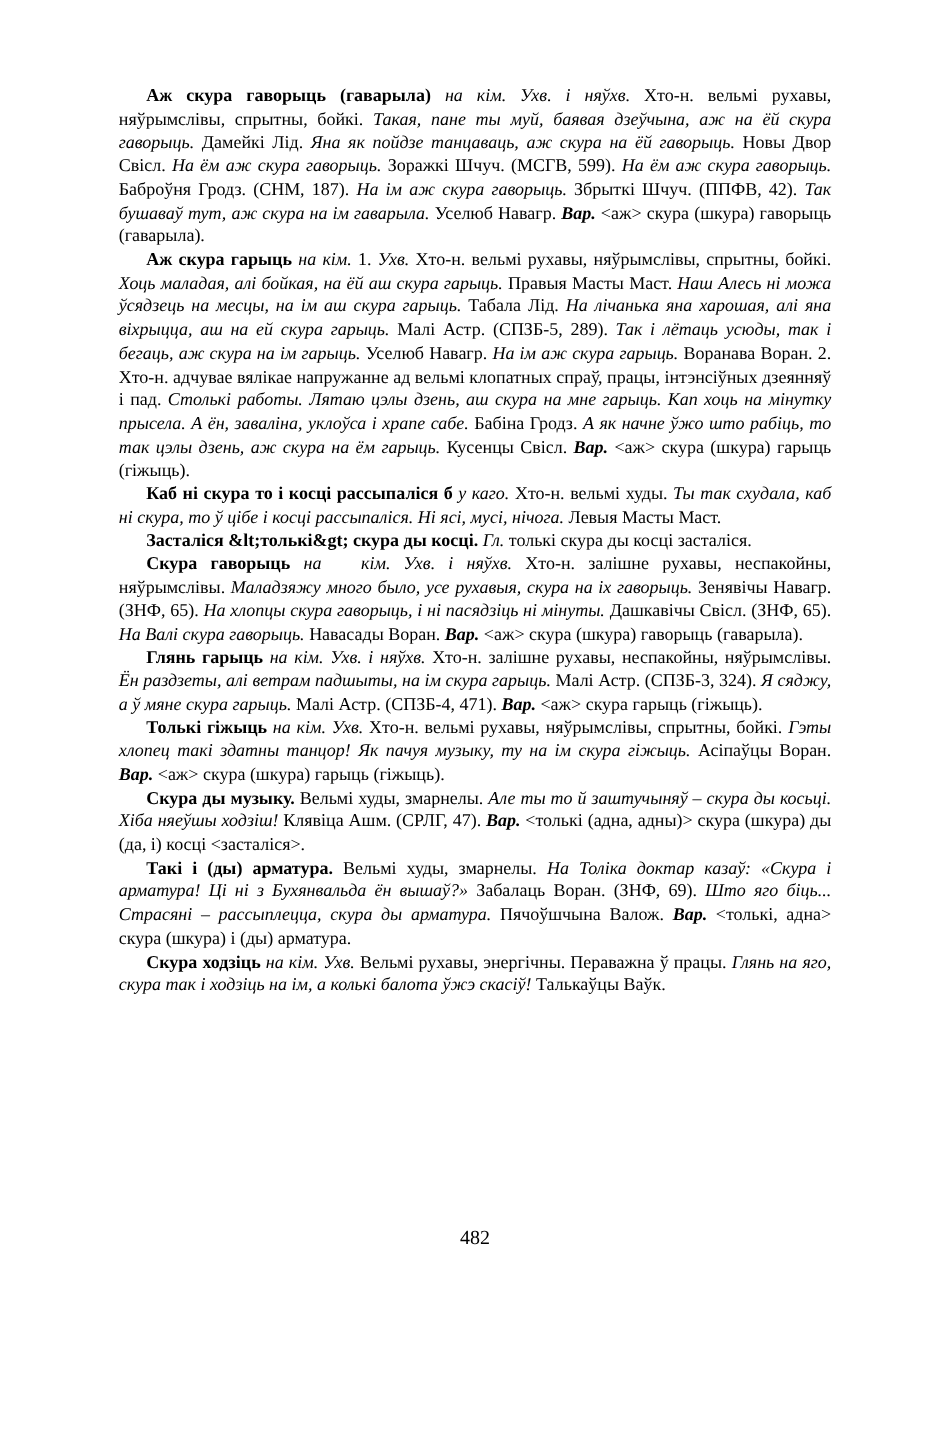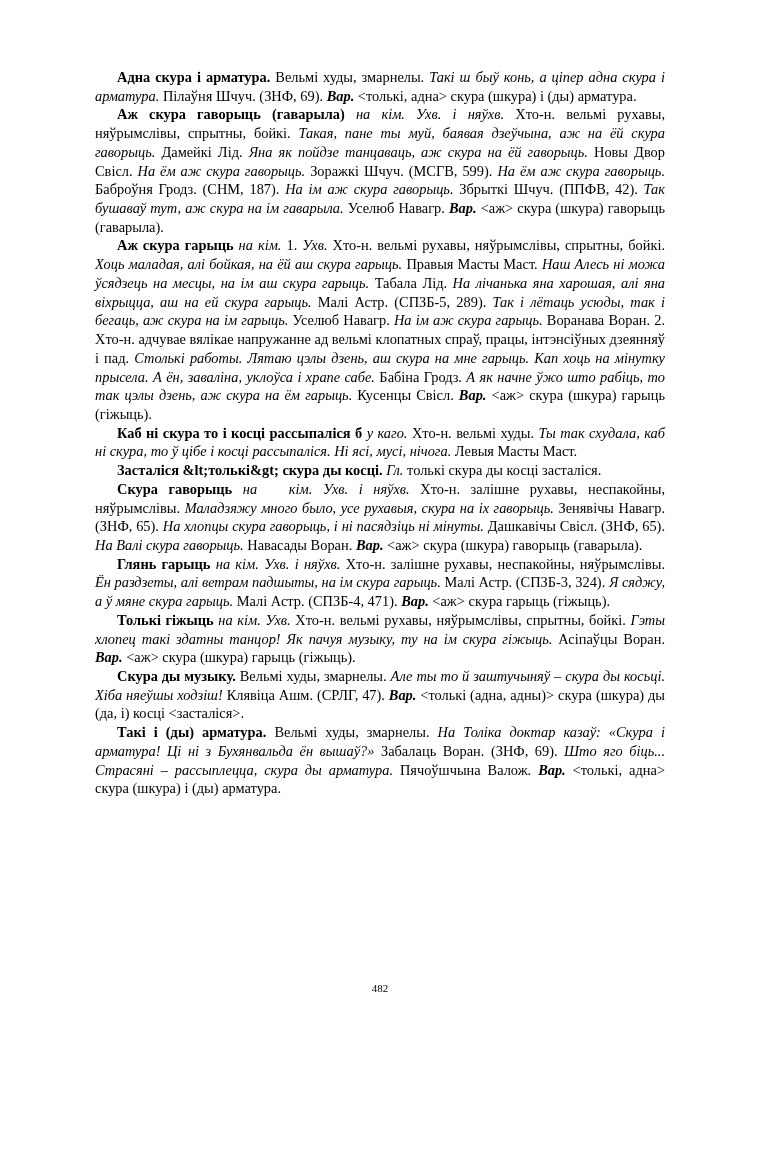--- a/index.html
+++ b/index.html
@@ -52,37 +52,37 @@
     font-style: normal;
     font-weight: normal;
   }
 
   .folio {
     position: absolute;
     left: 0;
     right: 0;
     top: 982px;
     text-align: center;
-    font-size: 11px;
+    font-size: 16px;
     font-family: "Liberation Serif", "DejaVu Serif", serif;
   }
 </style>
 </head>
 <body>
 
 <div class="page">
 
   <div class="column" id="column">
-      <p class="entry"><span class="hw">Адна скура і арматура.</span><span class="def"> Вельмі худы, змарнелы. <i>Такі ш быў конь, а ціпер адна скура і арматура.</i> Пілаўня Шчуч. (ЗНФ, 69). <b><i>Вар.</i></b> &lt;толькі, адна&gt; скура (шкура) і (ды) арматура.</span></p>
       <p class="entry"><span class="hw">Аж скура гаворыць (гаварыла)</span><span class="def"> <i>на кім. Ухв. і няўхв.</i> Хто-н. вельмі рухавы, няўрымслівы, спрытны, бойкі. <i>Такая, пане ты муй, баявая дзеўчына, аж на ёй скура гаворыць.</i> Дамейкі Лід. <i>Яна як пойдзе танцаваць, аж скура на ёй гаворыць.</i> Новы Двор Свісл. <i>На ём аж скура гаворыць.</i> Зоражкі Шчуч. (МСГВ, 599). <i>На ём аж скура гаворыць.</i> Баброўня Гродз. (СНМ, 187). <i>На ім аж скура гаворыць.</i> Збрыткі Шчуч. (ППФВ, 42). <i>Так бушаваў тут, аж скура на ім гаварыла.</i> Уселюб Навагр. <b><i>Вар.</i></b> &lt;аж&gt; скура (шкура) гаворыць (гаварыла).</span></p>
       <p class="entry"><span class="hw">Аж скура гарыць</span><span class="def"> <i>на кім.</i> 1. <i>Ухв.</i> Хто-н. вельмі рухавы, няўрымслівы, спрытны, бойкі. <i>Хоць маладая, алі бойкая, на ёй аш скура гарыць.</i> Правыя Масты Маст. <i>Наш Алесь ні можа ўсядзець на месцы, на ім аш скура гарыць.</i> Табала Лід. <i>На лічанька яна харошая, алі яна віхрыцца, аш на ей скура гарыць.</i> Малі Астр. (СПЗБ-5, 289). <i>Так і лётаць усюды, так і бегаць, аж скура на ім гарыць.</i> Уселюб Навагр. <i>На ім аж скура гарыць.</i> Воранава Воран. 2. Хто-н. адчувае вялікае напружанне ад вельмі клопатных спраў, працы, інтэнсіўных дзеянняў і пад. <i>Столькі работы. Лятаю цэлы дзень, аш скура на мне гарыць. Кап хоць на мінутку прысела. А ён, заваліна, уклоўса і храпе сабе.</i> Бабіна Гродз. <i>А як начне ўжо што рабіць, то так цэлы дзень, аж скура на ём гарыць.</i> Кусенцы Свісл. <b><i>Вар.</i></b> &lt;аж&gt; скура (шкура) гарыць (гіжыць).</span></p>
       <p class="entry"><span class="hw">Каб ні скура то і косці рассыпаліся б</span><span class="def"> <i>у каго.</i> Хто-н. вельмі худы. <i>Ты так схудала, каб ні скура, то ў цібе і косці рассыпаліся. Ні ясі, мусі,  нічога.</i> Левыя Масты Маст.</span></p>
       <p class="entry"><span class="hw">Засталіся &amp;lt;толькі&amp;gt; скура ды косці.</span><span class="def"> <i>Гл.</i> толькі скура ды косці засталіся.</span></p>
       <p class="entry"><span class="hw">Скура гаворыць</span><span class="def"> <i>на&nbsp;&nbsp; кім. Ухв. і няўхв.</i> Хто-н. залішне рухавы, неспакойны, няўрымслівы. <i>Маладзяжу много было, усе рухавыя, скура на іх гаворыць.</i> Зенявічы Навагр. (ЗНФ, 65). <i>На хлопцы скура гаворыць, і ні пасядзіць ні мінуты.</i> Дашкавічы Свісл. (ЗНФ, 65). <i>На Валі скура гаворыць.</i> Навасады Воран. <b><i>Вар.</i></b> &lt;аж&gt; скура (шкура) гаворыць (гаварыла).</span></p>
       <p class="entry"><span class="hw">Глянь гарыць</span><span class="def"> <i>на кім. Ухв. і няўхв.</i> Хто-н. залішне рухавы, неспакойны, няўрымслівы. <i>Ён раздзеты, алі ветрам падшыты, на ім скура гарыць.</i> Малі Астр. (СПЗБ-3, 324). <i>Я сяджу, а ў мяне скура гарыць.</i> Малі Астр. (СПЗБ-4, 471). <b><i>Вар.</i></b> &lt;аж&gt; скура гарыць (гіжыць).</span></p>
       <p class="entry"><span class="hw">Толькі гіжыць</span><span class="def"> <i>на кім. Ухв.</i> Хто-н. вельмі рухавы, няўрымслівы, спрытны, бойкі. <i>Гэты хлопец такі здатны танцор! Як пачуя музыку, ту на ім скура гіжыць.</i> Асіпаўцы Воран. <b><i>Вар.</i></b> &lt;аж&gt; скура (шкура) гарыць (гіжыць).</span></p>
       <p class="entry"><span class="hw">Скура ды музыку.</span><span class="def"> Вельмі худы, змарнелы. <i>Але ты то й заштучыняў – скура ды косьці. Хіба няеўшы ходзіш!</i> Клявіца Ашм. (СРЛГ, 47). <b><i>Вар.</i></b> &lt;толькі (адна, адны)&gt; скура (шкура) ды (да, і) косці &lt;засталіся&gt;.</span></p>
       <p class="entry"><span class="hw">Такі і (ды) арматура.</span><span class="def"> Вельмі худы, змарнелы. <i>На Толіка доктар казаў: «Скура і арматура! Ці ні з Бухянвальда ён вышаў?»</i> Забалаць Воран. (ЗНФ, 69). <i>Што яго біць... Страсяні – рассыплецца, скура ды арматура.</i> Пячоўшчына Валож. <b><i>Вар.</i></b> &lt;толькі, адна&gt; скура (шкура) і (ды) арматура.</span></p>
+      <p class="entry"><span class="hw">Скура ходзіць</span><span class="def"> <i>на кім. Ухв.</i> Вельмі рухавы, энергічны. Пераважна ў працы. <i>Глянь на яго, скура так і ходзіць на ім, а колькі балота ўжэ скасіў!</i> Талькаўцы Ваўк.</span></p>
     </div>
 
   <div class="folio">482</div>
 
 </div>
 
 </body></html>

